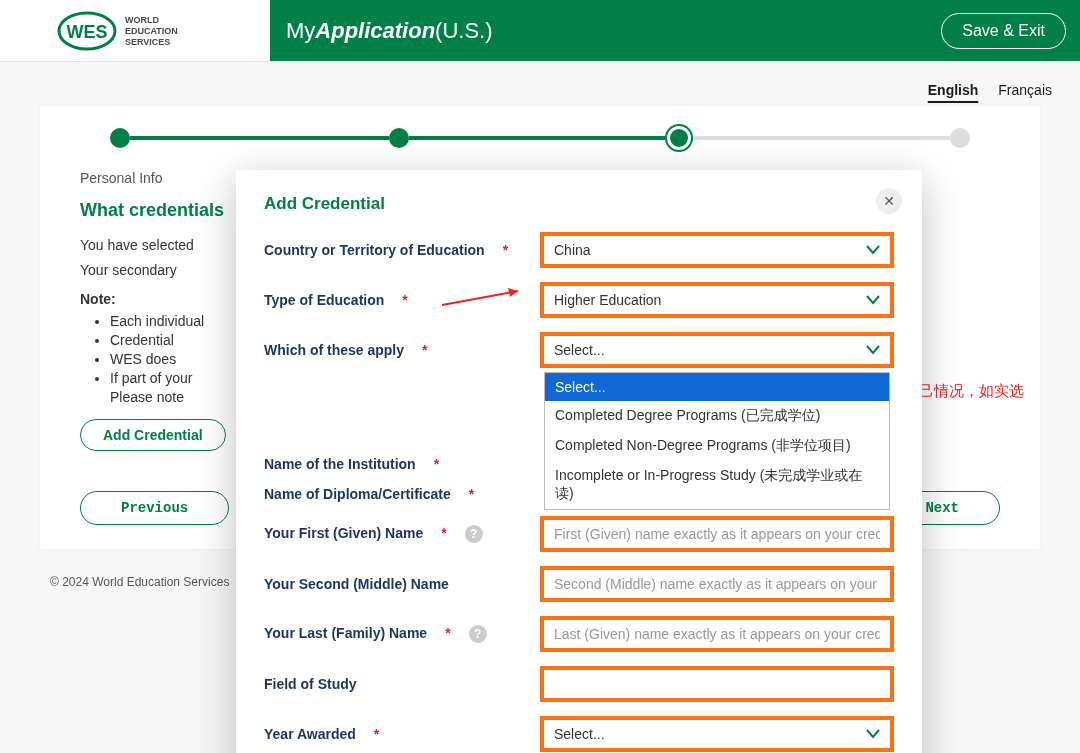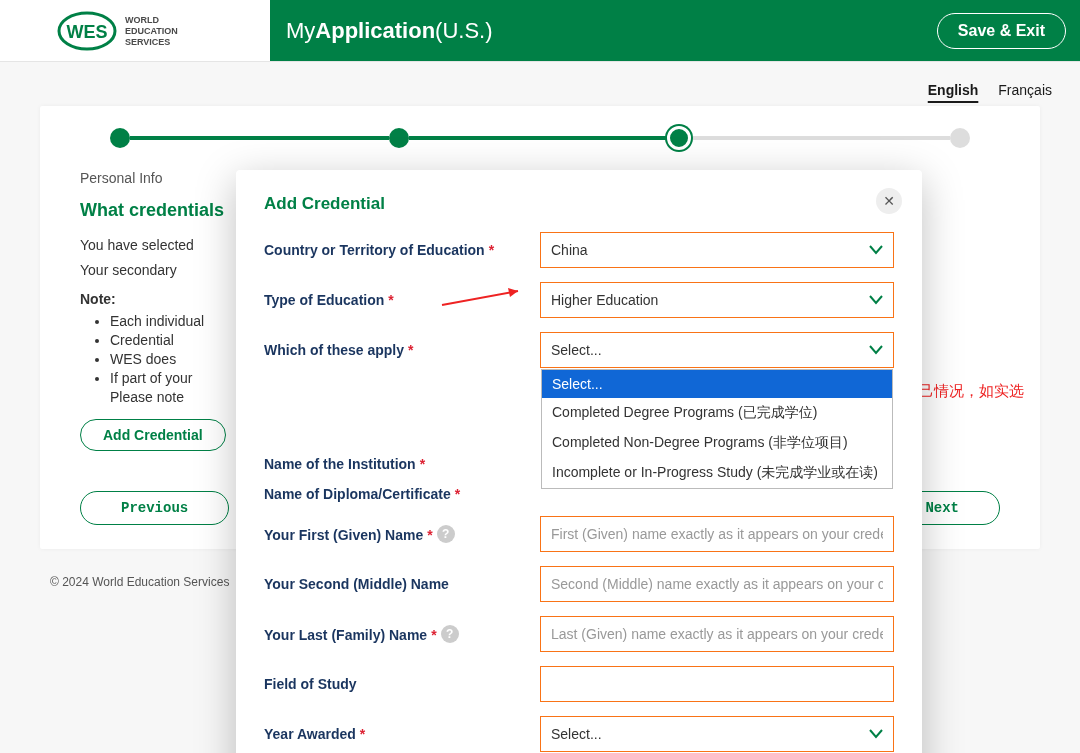--- a/index.html
+++ b/index.html
@@ -2,23 +2,23 @@
 <html><head>
 <meta charset="utf-8">
 <style>
   * { box-sizing: border-box; margin: 0; padding: 0; }
   body { font-family: Arial, Helvetica, sans-serif; background: #f7f7f7; color: #333; width: 1080px; height: 753px; overflow: hidden; }
 
   
   .header { display: flex; align-items: flex-start; height: 62px; background: #fff; border-bottom: 1px solid #e5e5e5; }
   .logo-cell { width: 270px; height: 100%; display: flex; align-items: center; justify-content: center; }
   .title-cell { flex: 1; height: 100%; background: #008046; display: flex; align-items: center; color: #fff; padding-left: 16px; font-size: 22px; }
-  .title-cell .bold { font-weight: 700; }
+  .title-cell .bold { font-weight: 700; font-style: italic; }
   .save-exit-wrap { background: #008046; height: 100%; display: flex; align-items: center; padding-right: 14px; }
-  .save-exit-btn { border: 1.5px solid #fff; border-radius: 999px; background: #008046; color: #fff; font-size: 16px; font-weight: 700; padding: 8px 20px; cursor: pointer; }
+  .save-exit-btn { border: 1.5px solid #fff; border-radius: 999px; background: #008046; color: #fff; font-size: 16px; font-weight: 400; padding: 8px 20px; cursor: pointer; }
 
   
   .lang-bar { display: flex; justify-content: flex-end; gap: 20px; padding: 20px 28px 8px 0; font-size: 14px; font-weight: 700; color: #1a1a1a; }
   .lang-en { text-decoration: underline; text-underline-offset: 6px; text-decoration-thickness: 2px; }
   .lang-fr { font-weight: 400; }
 
   
   .card { background: #fff; margin: 0 40px 10px 40px; padding: 20px 40px 24px 40px; border-radius: 2px; box-shadow: 0 0 4px rgba(0,0,0,0.05); position: relative; }
   .stepper { display: flex; align-items: center; margin: 0 30px 20px 30px; }
   .step-dot { width: 20px; height: 20px; border-radius: 50%; background: #ddd; position: relative; z-index: 2; }
@@ -40,25 +40,25 @@
   .nav-btns { display: flex; justify-content: space-between; margin-top: 26px; }
   .nav-btns .pill-btn { padding: 8px 40px; font-family: Liberation Mono, monospace; }
 
   .footer { font-size: 12px; color: #555; margin: 26px 0 0 50px; }
 
   
   .modal { position: absolute; top: 170px; left: 236px; width: 686px; background: #fff; border-radius: 4px; box-shadow: 0 10px 40px rgba(0,0,0,0.25); padding: 24px 28px 26px 28px; z-index: 50; }
   .modal-close { position: absolute; top: 18px; right: 20px; width: 26px; height: 26px; border-radius: 50%; background: #eee; display: flex; align-items: center; justify-content: center; font-size: 14px; color: #555; cursor: pointer; }
   .modal-title { color: #008046; font-size: 17px; font-weight: 700; margin-bottom: 18px; }
   .form-row { display: flex; align-items: center; margin-bottom: 14px; }
-  .form-label { width: 276px; font-size: 14px; color: #1a355f; font-weight: 600; display: flex; align-items: flex-end; gap: 4px; }
+  .form-label { width: 276px; font-size: 14px; color: #1a355f; font-weight: 600; display: flex; align-items: flex-start; gap: 18px; }
   .req { color: #d23; }
   .help-dot { width: 18px; height: 18px; border-radius: 50%; background: #ccc; color: #fff; font-size: 12px; display: inline-flex; align-items: center; justify-content: center; }
   .form-ctrl { flex: 1; }
-  .select-box, .text-input { width: 100%; height: 36px; border: 1px solid #f97316; background: #fff; font-size: 14px; padding: 0 10px; display: flex; align-items: center; position: relative; }
+  .select-box, .text-input { width: 100%; height: 36px; border: 4px solid #f97316; background: #fff; font-size: 14px; padding: 0 10px; display: flex; align-items: center; position: relative; }
   .select-box .caret { position: absolute; right: 10px; top: 50%; transform: translateY(-50%); color: #008046; }
   .text-input { color: #999; }
   .text-input::placeholder { color: #999; }
   input.text-input { outline: none; }
 
   
   .dropdown-panel { position: absolute; left: 0; top: 36px; width: 100%; border: 1px solid #bbb; background: #fff; z-index: 60; }
   .dd-item { padding: 6px 10px; font-size: 14px; color: #333; cursor: pointer; }
   .dd-item.sel { background: #1067d6; color: #fff; }
 

